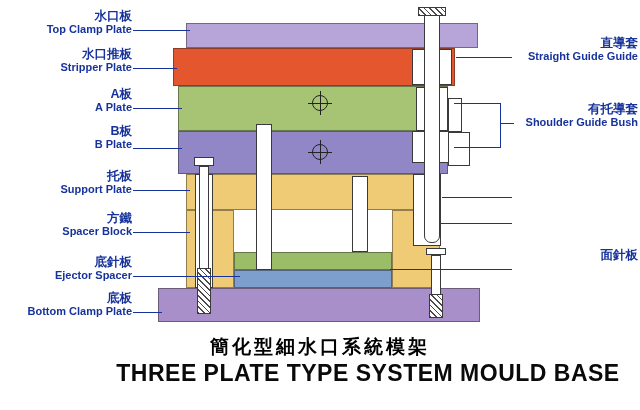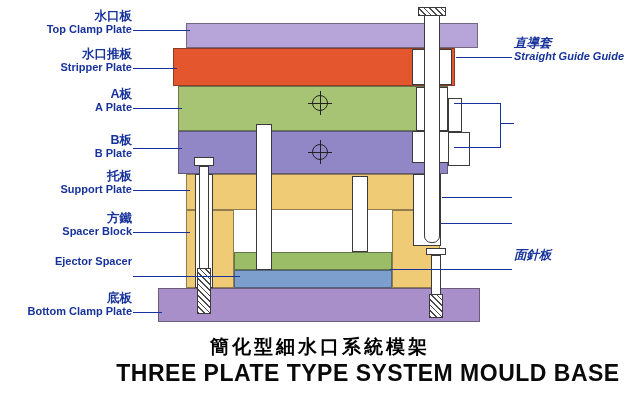--- a/index.html
+++ b/index.html
@@ -6,21 +6,21 @@
   .canvas{position:relative;width:640px;height:410px;background:#ffffff;overflow:hidden;
           font-family:"Liberation Sans","DejaVu Sans",sans-serif;}
   .plate{position:absolute;border:1px solid rgba(30,30,30,.45);box-sizing:border-box;z-index:1;}
   .cut{position:absolute;background:#fff;border:1px solid #3a3a3a;box-sizing:border-box;z-index:2;}
   .part{position:absolute;background:#fff;border:1px solid #3a3a3a;box-sizing:border-box;z-index:3;}
   .hatch{background-image:repeating-linear-gradient(45deg,#4a4a4a 0 1px,transparent 1px 4px);}
   .lline{position:absolute;height:1px;background:#17339b;z-index:5;}
   .vline{position:absolute;width:1px;background:#17339b;z-index:5;}
   .lbl{position:absolute;color:#17339b;z-index:6;line-height:1.15;}
   .lbl.left{left:2px;width:130px;text-align:right;}
-  .lbl.right{left:514px;width:124px;text-align:left;font-style:italic;}
+  .lbl.right{left:514px;width:124px;text-align:right;}
   .zh{font-size:12.5px;font-weight:bold;white-space:nowrap;}
   .en{font-size:11px;font-weight:bold;white-space:nowrap;}
   .cross{position:absolute;width:16px;height:16px;border:1.5px solid #222;border-radius:50%;
          box-sizing:border-box;z-index:4;}
   .cross::before{content:"";position:absolute;left:-5px;right:-5px;top:50%;height:1px;background:#222;}
   .cross::after{content:"";position:absolute;top:-5px;bottom:-5px;left:50%;width:1px;background:#222;}
   .title-zh{position:absolute;top:334px;left:0;width:100%;text-align:center;color:#000;
             font-size:19px;font-weight:bold;letter-spacing:3px;z-index:6;}
   .title-en{position:absolute;top:360px;left:0;width:100%;text-align:center;color:#0a0a0a;
             font-size:23px;font-weight:bold;letter-spacing:.5px;z-index:6;margin-left:48px;}
@@ -90,44 +90,49 @@
     <div class="en">Top Clamp Plate</div>
   </div>
   <div class="lbl left" style="top:47px">
     <div class="zh">水口推板</div>
     <div class="en">Stripper Plate</div>
   </div>
   <div class="lbl left" style="top:87px">
     <div class="zh">A板</div>
     <div class="en">A Plate</div>
   </div>
-  <div class="lbl left" style="top:133px">
+  <div class="lbl left" style="top:124px">
     <div class="zh">B板</div>
     <div class="en">B Plate</div>
   </div>
   <div class="lbl left" style="top:211px">
     <div class="zh">方鐵</div>
     <div class="en">Spacer Block</div>
   </div>
   <div class="lbl left" style="top:169px">
     <div class="zh">托板</div>
     <div class="en">Support Plate</div>
   </div>
   <div class="lbl left" style="top:255px">
+    <div class="zh">底針板</div>
     <div class="en">Ejector Spacer</div>
   </div>
   <div class="lbl left" style="top:291px">
     <div class="zh">底板</div>
     <div class="en">Bottom Clamp Plate</div>
   </div>
 
   <div class="lbl right" style="top:36px">
     <div class="zh">直導套</div>
     <div class="en">Straight Guide Guide</div>
   </div>
+  <div class="lbl right" style="top:102px">
+    <div class="zh">有托導套</div>
+    <div class="en">Shoulder Guide Bush</div>
+  </div>
   <div class="lbl right" style="top:248px">
     <div class="zh">面針板</div>
   </div>
 
   <div class="title-zh">簡化型細水口系統模架</div>
   <div class="title-en">THREE PLATE TYPE SYSTEM MOULD BASE</div>
 
 </div>
 
 </body></html>

